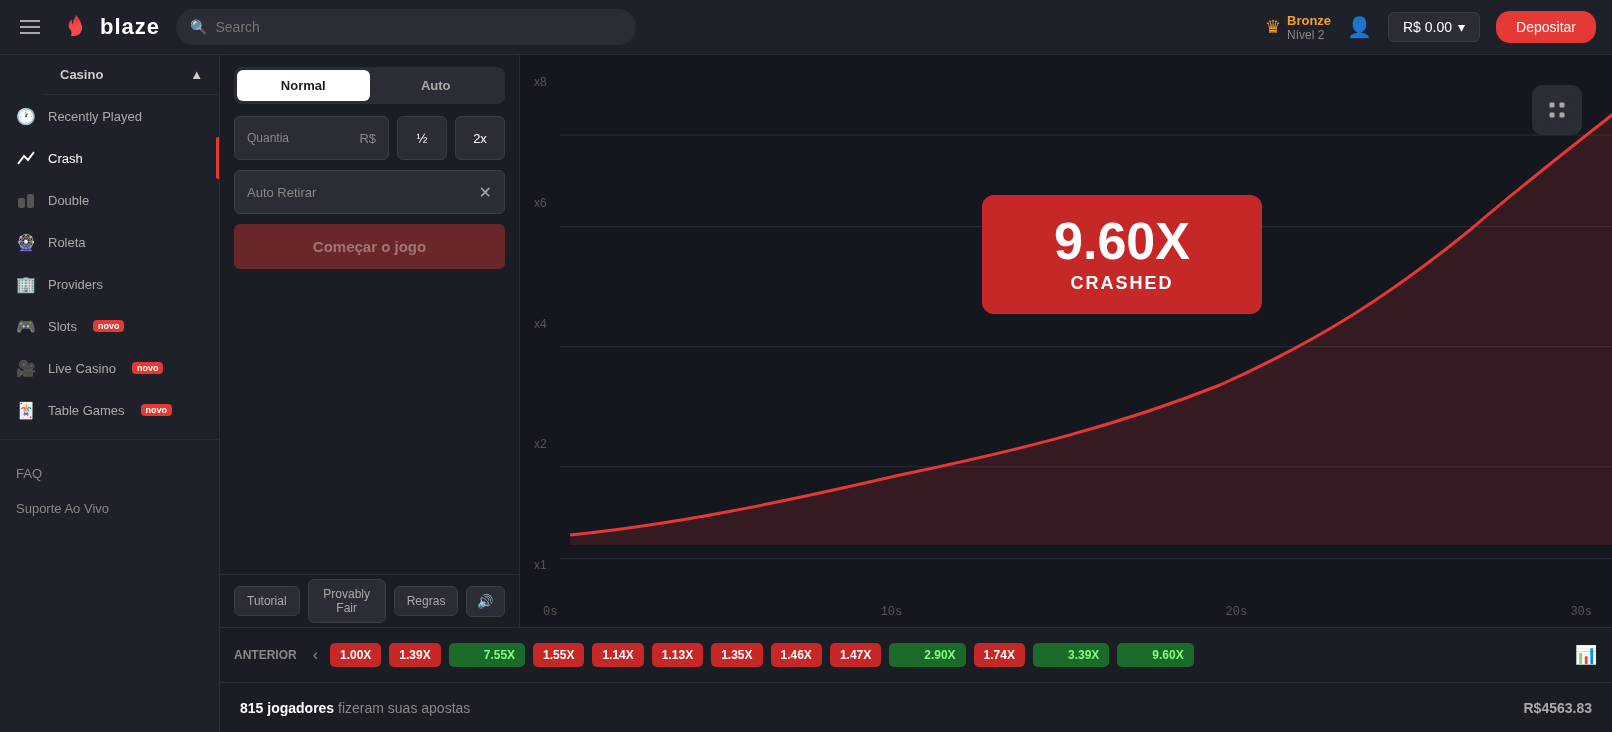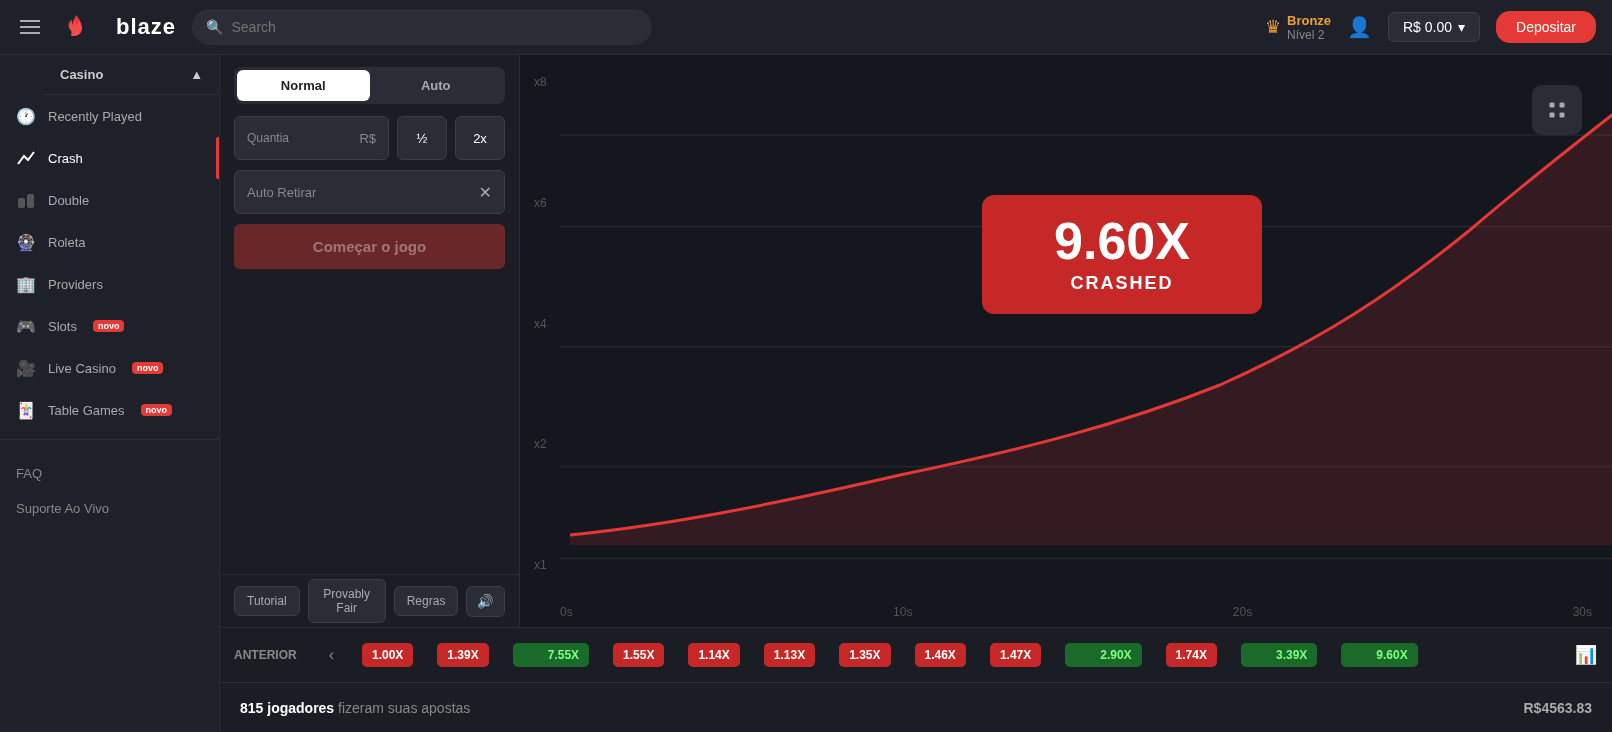--- a/index.html
+++ b/index.html
@@ -3,21 +3,21 @@
   <meta charset="utf-8">
   <style>
     * { margin: 0; padding: 0; box-sizing: border-box; }
     body { background: #1a1d24; color: #fff; font-family: 'Segoe UI', Arial, sans-serif; overflow: hidden; width: 1612px; height: 732px; }
 
     
     .header {
       display: flex; align-items: center; background: #1e2129; height: 55px;
       padding: 0 16px; gap: 16px; border-bottom: 1px solid #2a2d36; position: relative; z-index: 10;
     }
-    .header-logo { display: flex; align-items: center; gap: 24px; }
+    .header-logo { display: flex; align-items: center; gap: 8px; }
     .logo-icon { width: 32px; height: 32px; }
     .logo-text { font-size: 22px; font-weight: 700; color: #fff; letter-spacing: 1px; }
     .hamburger { display: flex; flex-direction: column; gap: 4px; cursor: pointer; padding: 4px; }
     .hamburger span { width: 20px; height: 2px; background: #aaa; display: block; }
     .search-bar {
       flex: 1; max-width: 460px; display: flex; align-items: center;
       background: #2a2d36; border-radius: 20px; padding: 0 14px; height: 36px; gap: 8px;
     }
     .search-bar input {
       background: none; border: none; outline: none; color: #fff; font-size: 14px; flex: 1;
@@ -106,37 +106,37 @@
     
     .game-canvas { flex: 1; background: #15171e; position: relative; overflow: hidden; }
     .crash-display {
       position: absolute; top: 140px; left: 50%; transform: translateX(-30%);
       background: #c62828; border-radius: 12px; padding: 20px 40px; text-align: center; min-width: 280px;
     }
     .crash-multiplier { font-size: 52px; font-weight: 900; color: #fff; line-height: 1; }
     .crash-label { font-size: 18px; font-weight: 700; color: #fff; margin-top: 6px; letter-spacing: 2px; }
     .y-axis { position: absolute; left: 10px; top: 0; bottom: 40px; display: flex; flex-direction: column; justify-content: space-between; padding: 10px 0; }
     .y-label { color: #555; font-size: 12px; }
-    .x-axis { position: absolute; bottom: 8px; left: 40px; right: 20px; display: flex; justify-content: space-between; }
+    .x-axis { position: absolute; bottom: 8px; left: 23px; right: 20px; display: flex; justify-content: space-between; font-family: Liberation Mono, monospace; }
     .x-label { color: #555; font-size: 12px; }
 
     
     .rocket-icon {
       position: absolute; top: 30px; right: 30px;
       width: 50px; height: 50px; background: #2a2d36; border-radius: 10px;
       display: flex; align-items: center; justify-content: center; font-size: 24px;
     }
 
     
     .graph-svg { position: absolute; inset: 0; width: 100%; height: 100%; }
 
     
     .history-bar {
       height: 55px; background: #1a1d24; border-top: 1px solid #2a2d36;
-      display: flex; align-items: center; padding: 0 14px; gap: 24px; overflow: hidden;
+      display: flex; align-items: center; padding: 0 14px; gap: 8px; overflow: hidden;
     }
     .history-label { color: #888; font-size: 12px; font-weight: 600; white-space: nowrap; margin-right: 4px; }
     .history-chevron { color: #888; cursor: pointer; padding: 4px; }
     .history-item {
       padding: 5px 10px; border-radius: 5px; font-size: 12px; font-weight: 700; cursor: pointer; white-space: nowrap;
     }
     .history-item.red { background: #c62828; color: #fff; }
     .history-item.green { background: #1a6b2a; color: #7fff7f; padding-left: 35px; }
     .stats-icon { margin-left: auto; color: #888; font-size: 18px; cursor: pointer; }
 

